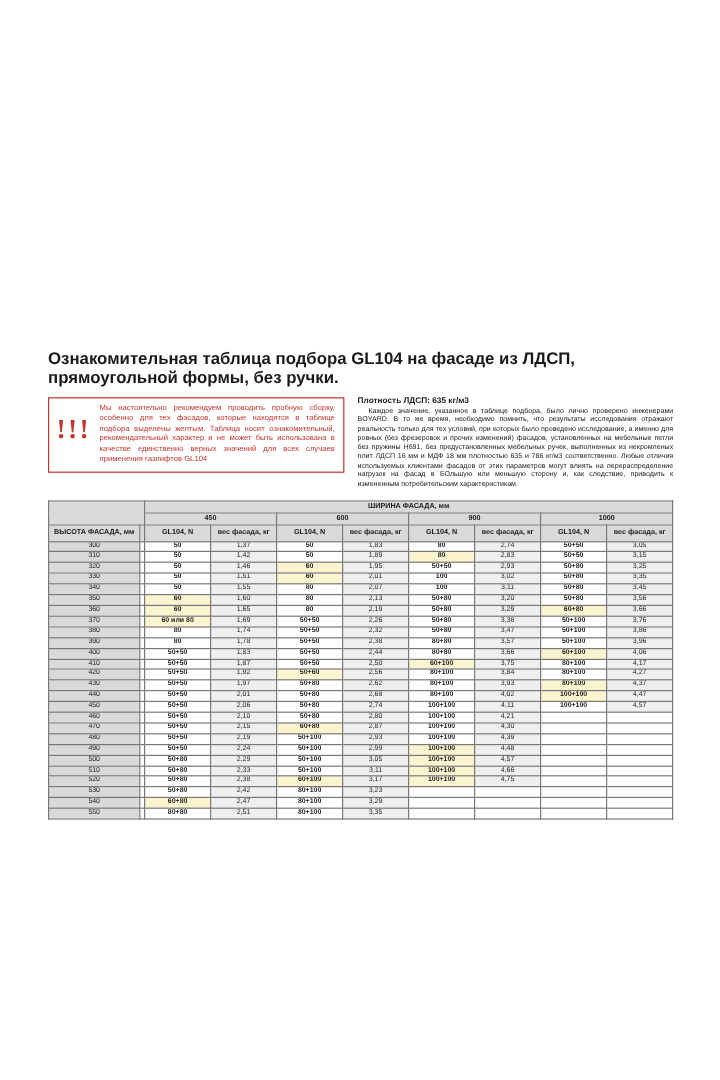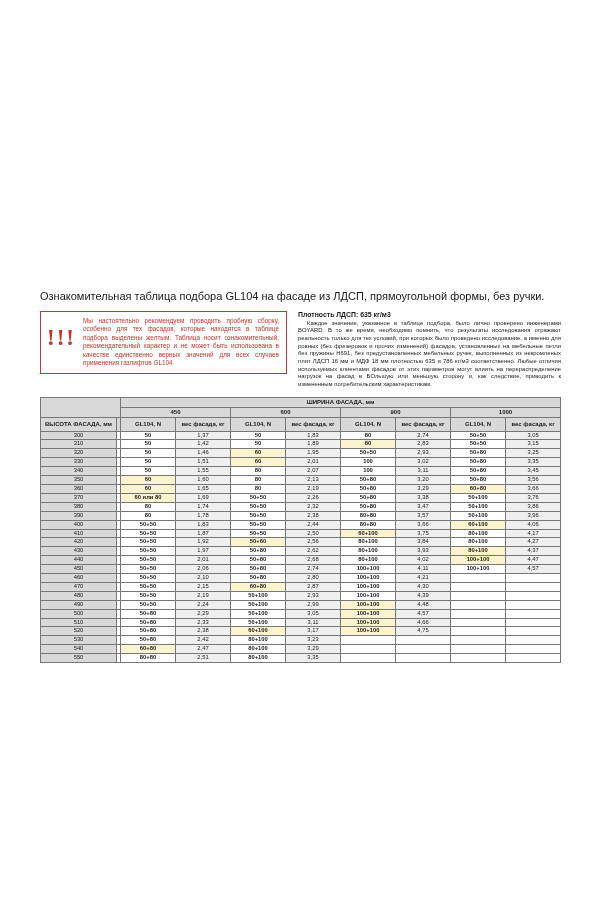--- a/index.html
+++ b/index.html
@@ -1,18 +1,18 @@
 <!DOCTYPE html>
 <html><head>
 <meta charset="utf-8">
 <style>
   html,body{margin:0;padding:0;background:#fff;}
   body{width:600px;height:900px;position:relative;font-family:"Liberation Sans",sans-serif;color:#1a1a1a;overflow:hidden;}
   .content{position:absolute;left:40px;top:290px;width:521px;}
-  .page-title{font-size:11px;font-weight:normal;margin:0 0 9px 0;letter-spacing:0;}
+  .page-title{font-size:14px;font-weight:bold;margin:0 0 9px 0;letter-spacing:0;}
   .top-row{display:flex;gap:11px;margin-bottom:8px;align-items:flex-start;}
   .warn-box{width:247px;box-sizing:border-box;border:1px solid #c5342e;padding:5px 7px 5px 6px;display:flex;gap:7px;min-height:55px;}
   .bangs{color:#c5342e;font-weight:bold;font-size:23px;line-height:42px;letter-spacing:2px;font-family:"Liberation Serif",serif;flex:0 0 auto;}
   .warn-text{color:#c5342e;font-size:6.4px;line-height:1.32;text-align:justify;margin:0;}
   .density{flex:1;}
   .density-heading{font-size:6.9px;font-weight:bold;margin:0 0 1.5px 0;}
   .density-body{font-size:5.9px;line-height:1.3;text-align:justify;margin:0;text-indent:9px;color:#222;}
   table.sel{border-collapse:collapse;table-layout:fixed;width:521px;}
   table.sel th,table.sel td{border:1px solid #777;padding:0;text-align:center;vertical-align:middle;overflow:hidden;white-space:nowrap;}
   table.sel th{background:#d9d9d9;font-size:6px;font-weight:bold;}

